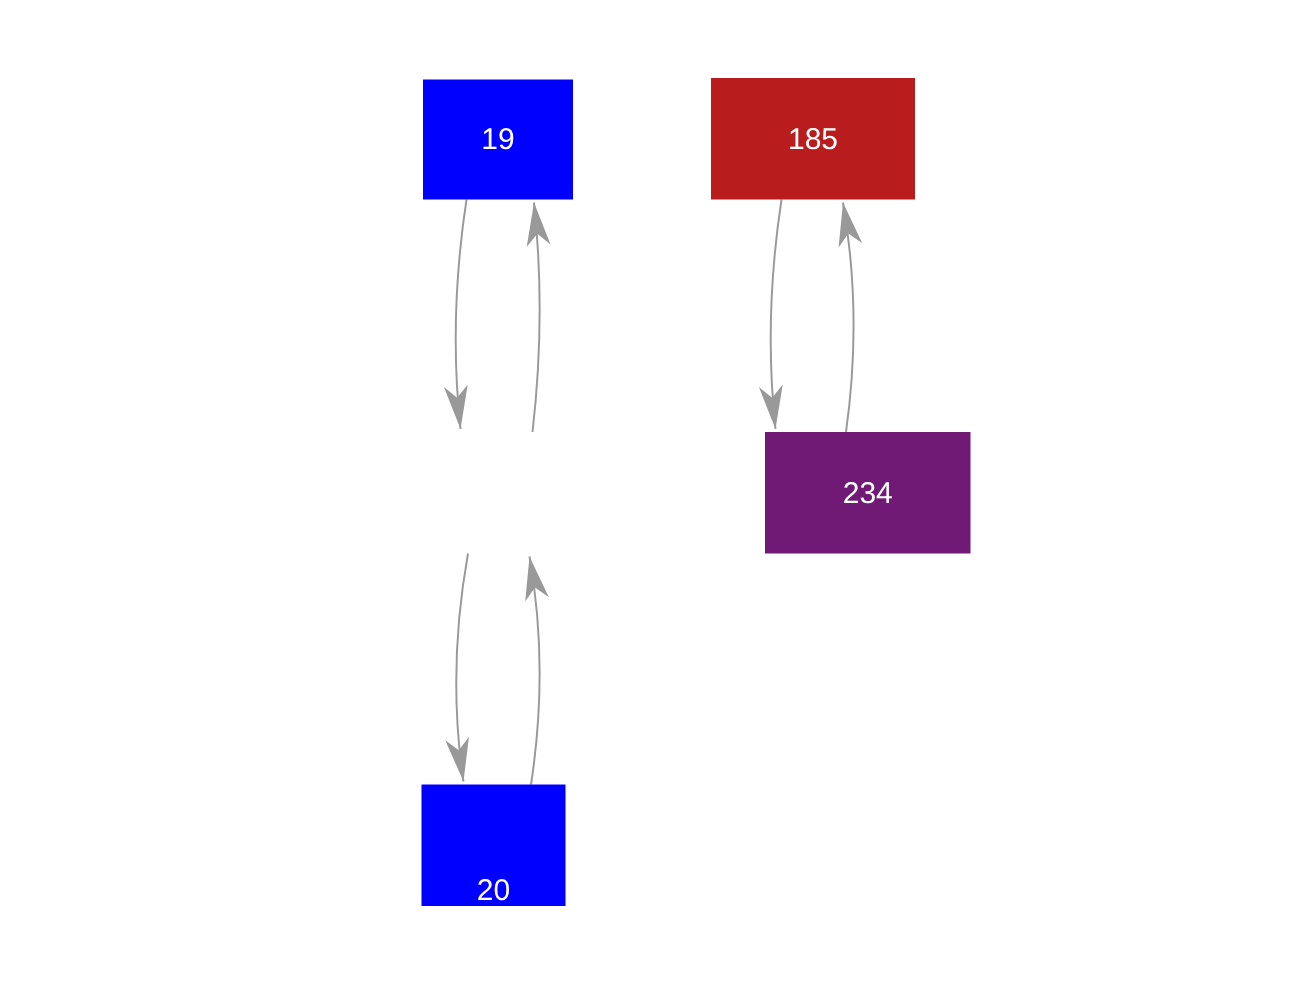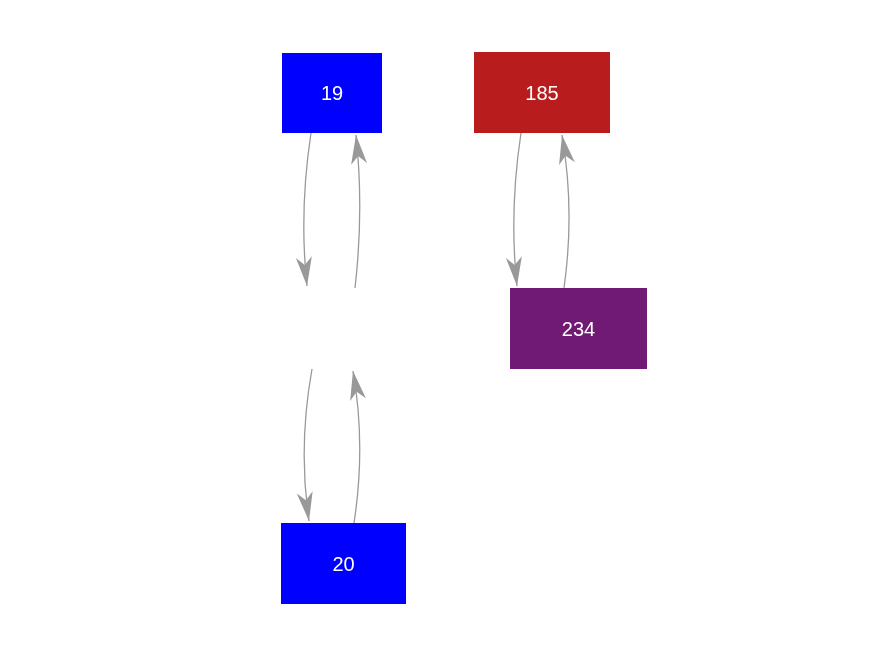--- a/index.html
+++ b/index.html
@@ -64,17 +64,17 @@
 
   <div class="node" style="left: 282px; top: 53px; width: 100px; height: 80px; background: rgb(0, 0, 255);">
     <span class="node-label">19</span>
   </div>
   <div class="node" style="left: 474px; top: 52px; width: 136px; height: 81px; background: #b91c1c;">
     <span class="node-label">185</span>
   </div>
   <div class="node" style="left: 474px; top: 288px; width: 137px; height: 81px; background: #701a75; margin-left: 36px;">
     <span class="node-label">234</span>
   </div>
-  <div class="node" style="left: 281px; top: 523px; width: 125px; height: 81px; background: rgb(0, 0, 255);">
+  <div class="node" style="left: 281px; top: 523px; width: 96px; height: 81px; background: rgb(0, 0, 255); align-items: flex-end;">
     <span class="node-label">20</span>
   </div>
 
 </div>
 
 </body></html>

